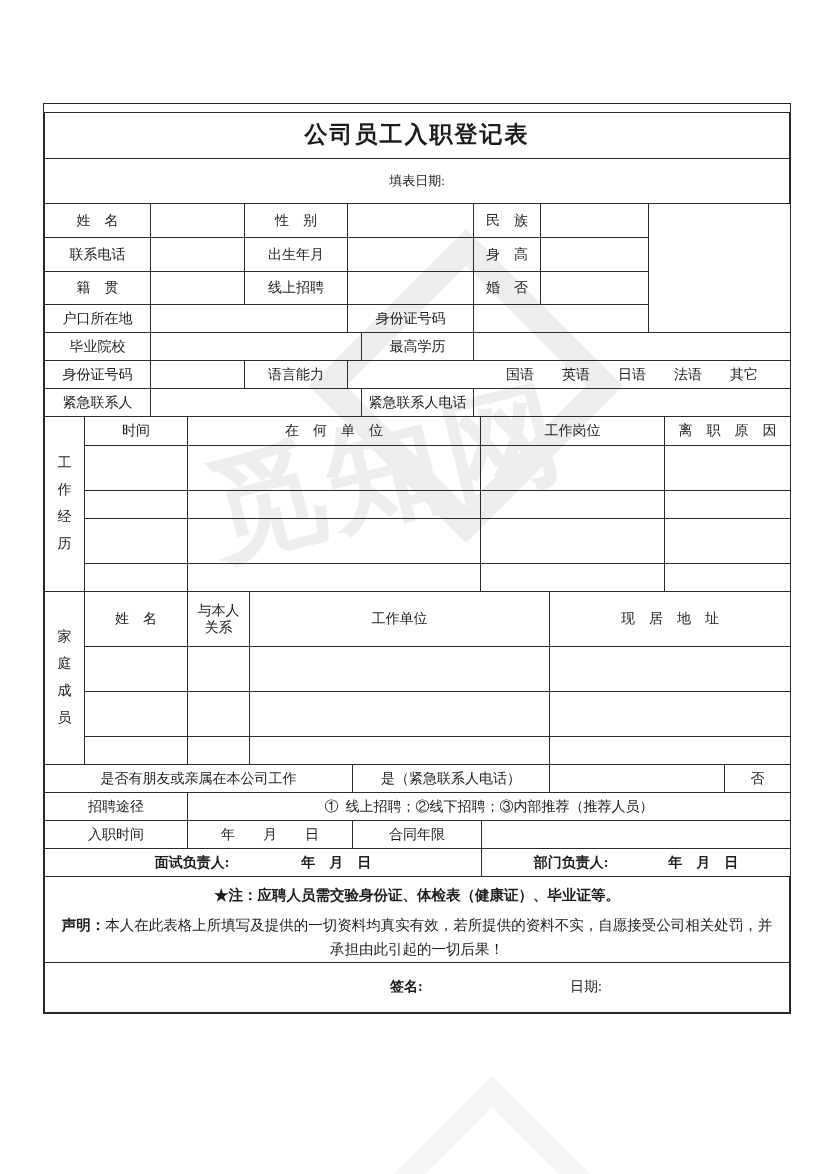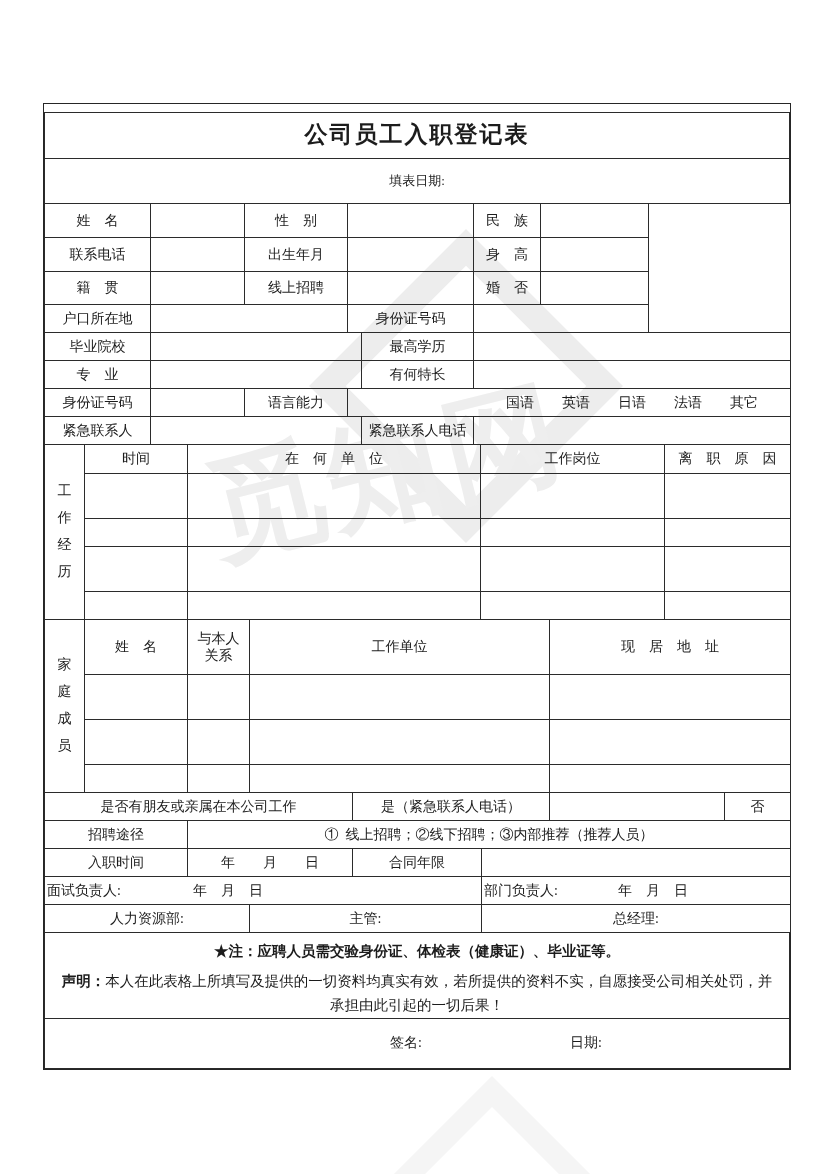--- a/index.html
+++ b/index.html
@@ -35,28 +35,28 @@
   }
   .h46{height:46px}.h34{height:34px}.h33{height:33px}.h29{height:29px}
   .h28{height:28px}.h27{height:45px}.h55{height:55px}.h82{height:82px}.h50{height:50px}
 
   .title-cell{font-size:23px;font-weight:bold;letter-spacing:2px;}
   .date-cell{font-size:13px;}
   .pre{white-space:pre;}
   .preline{white-space:pre-line;}
   .vlabel{white-space:pre-line;line-height:1.92;font-size:14px;}
   .langs{padding-left:128px;}
-  .flexline{display:flex;align-items:center;gap:72px;}
+  .flexline{display:flex;align-items:center;justify-content:center;gap:72px;font-weight:bold;}
   .note-cell{vertical-align:top;padding-top:9px;}
   .note-line{font-weight:bold;text-align:center;font-size:14.5px;}
   .decl{text-align:center;padding:0 12px;margin-top:10px;line-height:1.65;font-size:14.5px;}
   .decl .b{font-weight:bold;font-family:Liberation Serif, serif;}
   .sig-cell{position:relative;}
   .sig-span{position:absolute;top:50%;transform:translateY(-50%);font-size:14px;}
-  .sig-name{left:345px;}
+  .sig-name{left:345px;font-weight:bold;}
   .sig-date{left:525px;}
 </style>
 </head>
 <body>
 
 <div class="page">
 
   <div class="wm">
     <div class="wm-diamond"></div>
     <div class="wm-text">觅知网</div>
@@ -131,26 +131,20 @@
         <col style="width:106px">
           <col style="width:211px">
           <col style="width:112px">
           <col style="width:317px">
       </colgroup>
       <tbody>
           <tr class="h28">
         <td>毕业院校</td>
         <td></td>
         <td>最高学历</td>
-        <td></td>
-      </tr>
-      <tr class="h28">
-        <td>专　业</td>
-        <td></td>
-        <td>有何特长</td>
         <td></td>
       </tr>
     </tbody>
       </table>
 
     <table>
       <colgroup>
         <col style="width:106px">
           <col style="width:94px">
           <col style="width:103px">
@@ -333,34 +327,20 @@
         <td>
           <div class="flexline" style="gap:60px;">
             <span>部门负责人:</span>
             <span class="pre">年　月　日</span>
           </div>
         </td>
       </tr>
     </tbody>
       </table>
 
-    <table>
-      <colgroup>
-          <col style="width:205px">
-          <col style="width:232px">
-          <col style="width:309px">
-        </colgroup>
-      <tbody>
-          <tr class="h28">
-        <td>人力资源部:</td>
-        <td>主管:</td>
-        <td>总经理:</td>
-      </tr>
-    </tbody>
-      </table>
 
     <table>
       <tbody>
           <tr class="h82">
         <td class="note-cell">
           <div class="note-line">★注：应聘人员需交验身份证、体检表（健康证）、毕业证等。</div>
           <div class="decl">
             <span class="b">声明：</span><span>本人在此表格上所填写及提供的一切资料均真实有效，若所提供的资料不实，自愿接受公司相关处罚，并承担由此引起的一切后果！</span>
           </div>
         </td>

